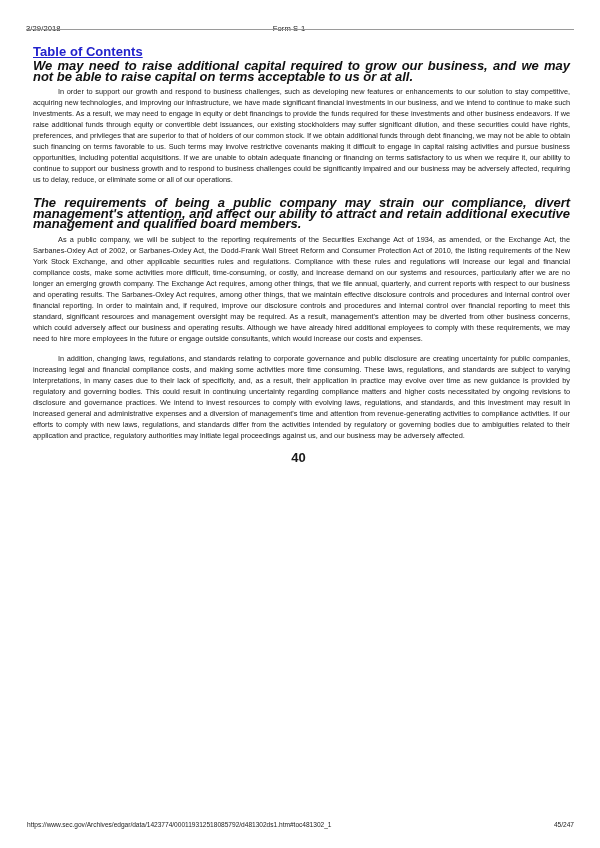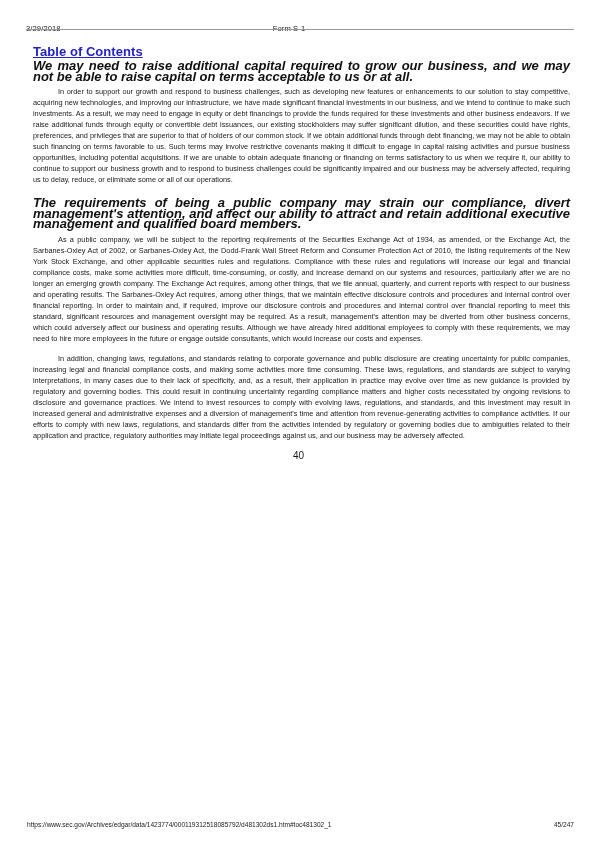--- a/index.html
+++ b/index.html
@@ -107,24 +107,25 @@
     text-align-last: left;
   }
 
   .gap-before-heading {
     margin-top: 13px;
   }
 
   .page-number {
     margin-top: 5px;
     text-align: center;
-    font-size: 10px;
+    font-size: 13px;
     color: #1a1a1a;
     text-indent: 0;
     padding-right: 6px;
+    font-weight: bold;
   }
 
   
   .browser-footer {
     position: absolute;
     left: 0;
     top: 821px;
     width: 600px;
     height: 14px;
   }

